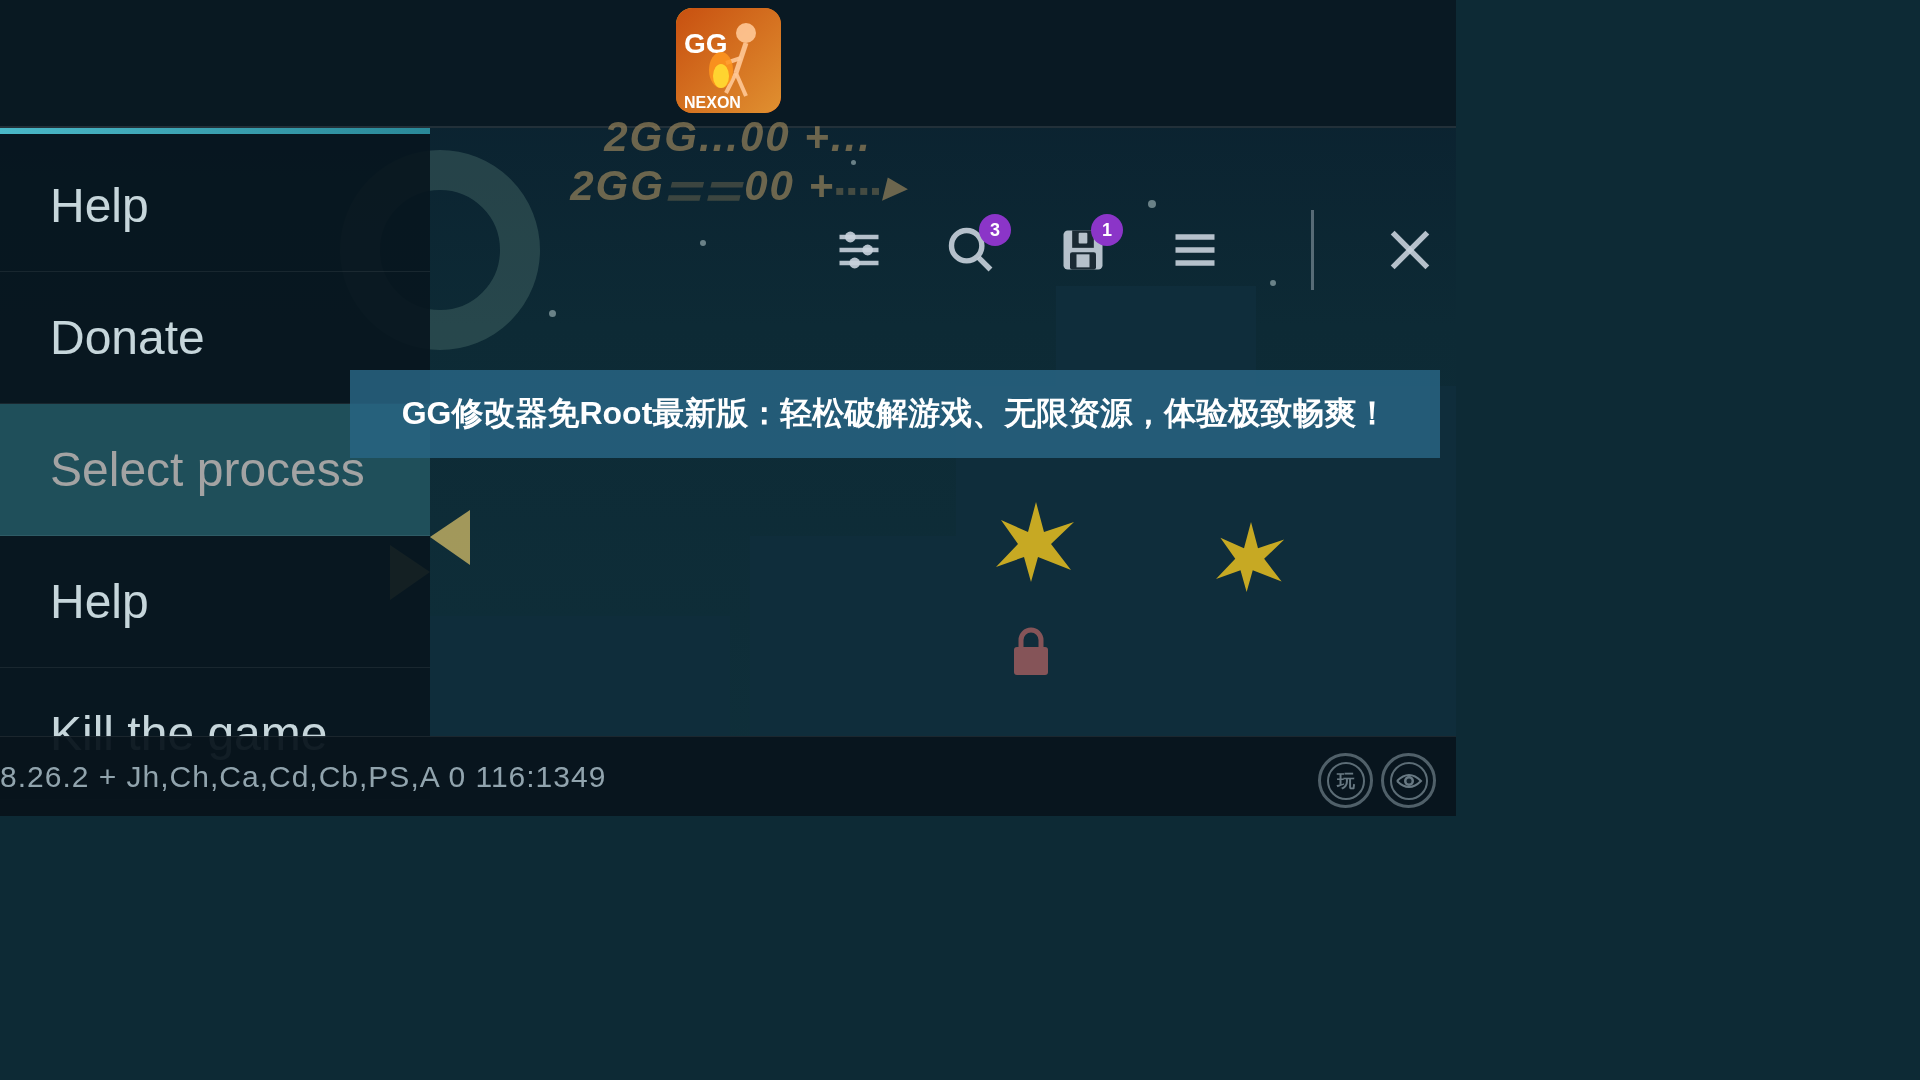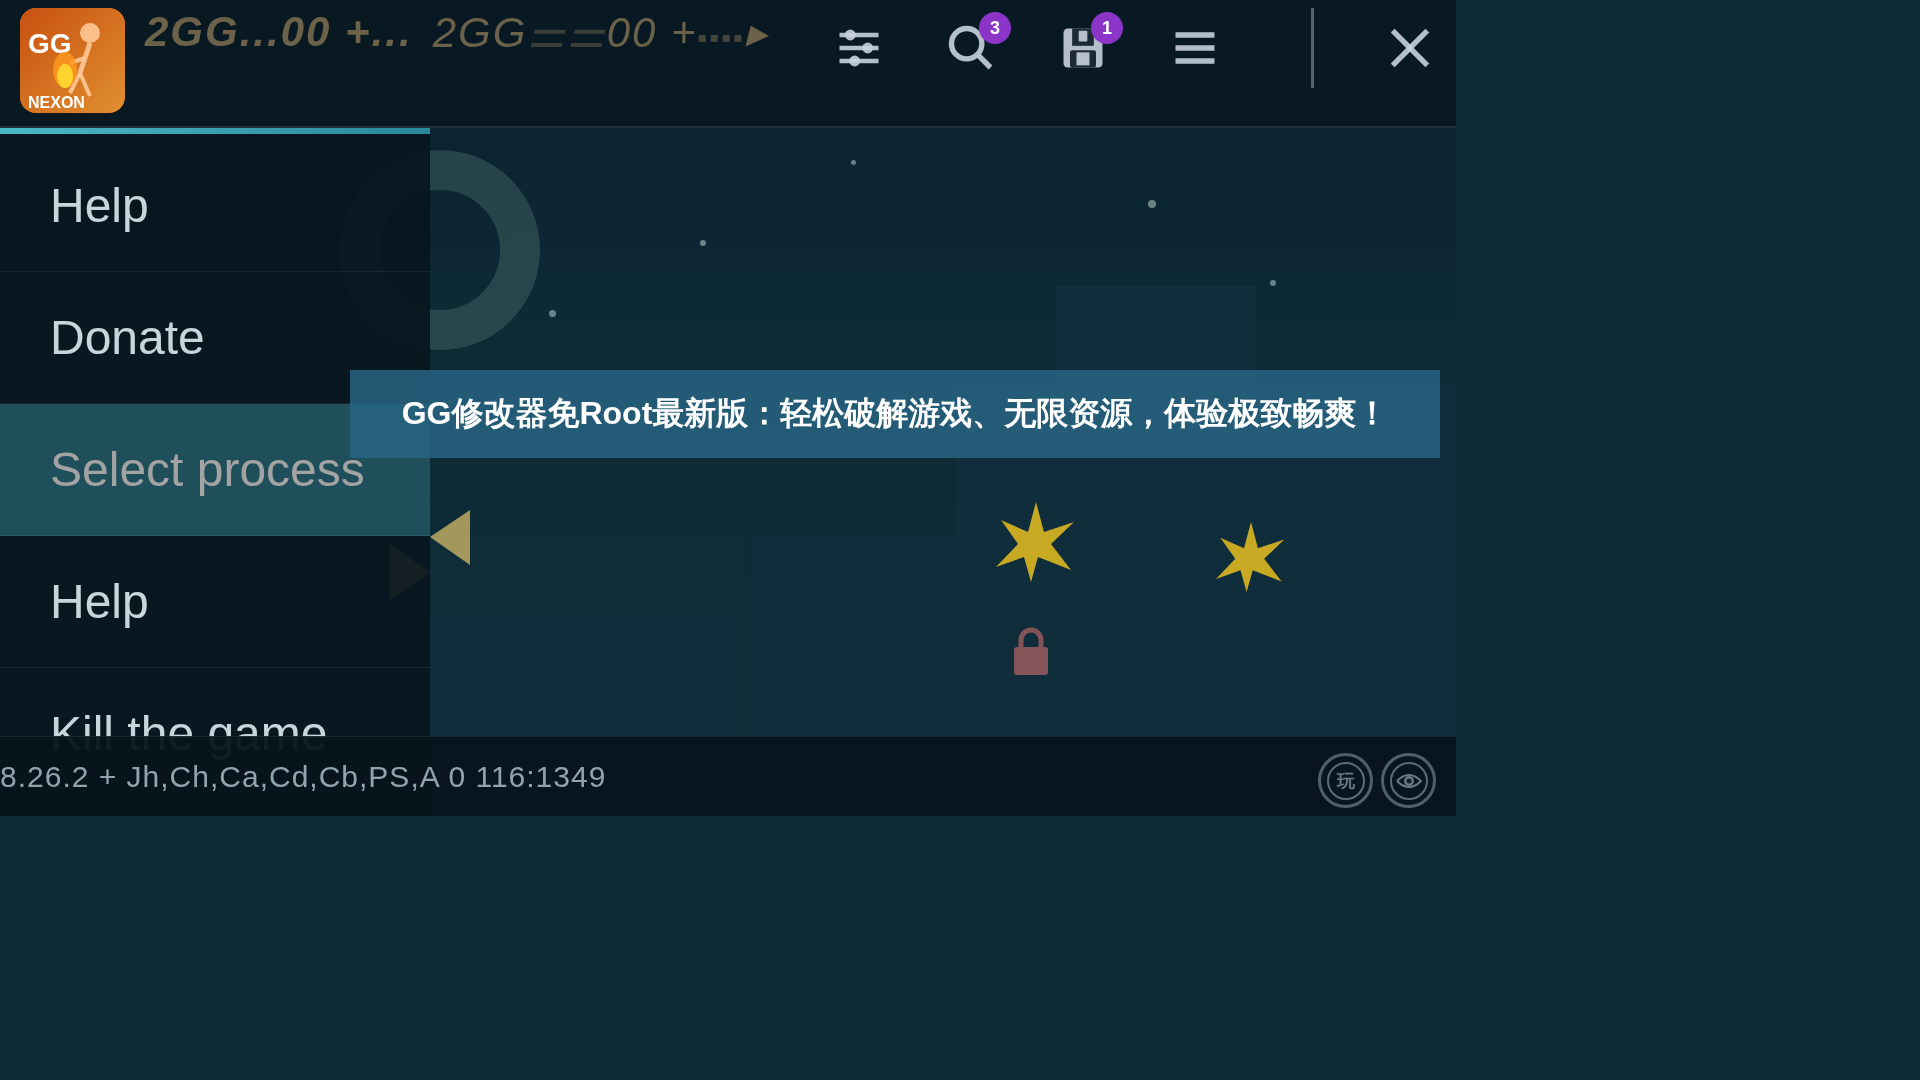--- a/index.html
+++ b/index.html
@@ -56,22 +56,23 @@
     
     .header {
       position: absolute;
       top: 0; left: 0;
       width: 100%;
       height: 128px;
       background: rgba(10, 25, 35, 0.95);
       border-bottom: 2px solid rgba(255,255,255,0.1);
       z-index: 10;
       display: flex;
-      align-items: flex-start;
+      align-items: center;
       padding: 8px 20px;
+      flex-direction: column;
     }
 
     .header-logo {
       width: 105px;
       height: 105px;
       border-radius: 16px;
       overflow: hidden;
       flex-shrink: 0;
       background: linear-gradient(135deg, #e8a020, #c04010);
       display: flex;
@@ -359,21 +360,21 @@
         <ellipse cx="45" cy="62" rx="12" ry="18" fill="rgba(255,150,30,0.85)"></ellipse>
         <ellipse cx="45" cy="68" rx="8" ry="12" fill="rgba(255,220,50,0.9)"></ellipse>
 
         <text x="8" y="100" font-size="16" font-weight="bold" fill="white" font-family="Arial">NEXON</text>
       </svg>
     </div>
   </div>
 
   <div class="header-title">2GG...00 +...</div>
 
-  <div style="color: rgba(150,130,90,0.7); font-size:42px; font-weight:normal; margin-left:20px; font-style:italic; letter-spacing:2px;">
+  <div style="color: rgba(150,130,90,0.7); font-size:42px; font-weight:bold; margin-left:20px; font-style:italic; letter-spacing:2px;">
     2GG<span style="opacity:0.5">⚌⚌</span>00 +<span style="font-size:28px; opacity:0.6">▪▪▪▪</span>▸
   </div>
 
   <div class="header-icons">
 
     <div class="icon-btn">
       <svg viewBox="0 0 24 24" fill="none" stroke="rgba(200,210,220,0.9)" stroke-width="2">
         <line x1="3" y1="6" x2="21" y2="6"></line>
         <line x1="3" y1="12" x2="21" y2="12"></line>
         <line x1="3" y1="18" x2="21" y2="18"></line>

